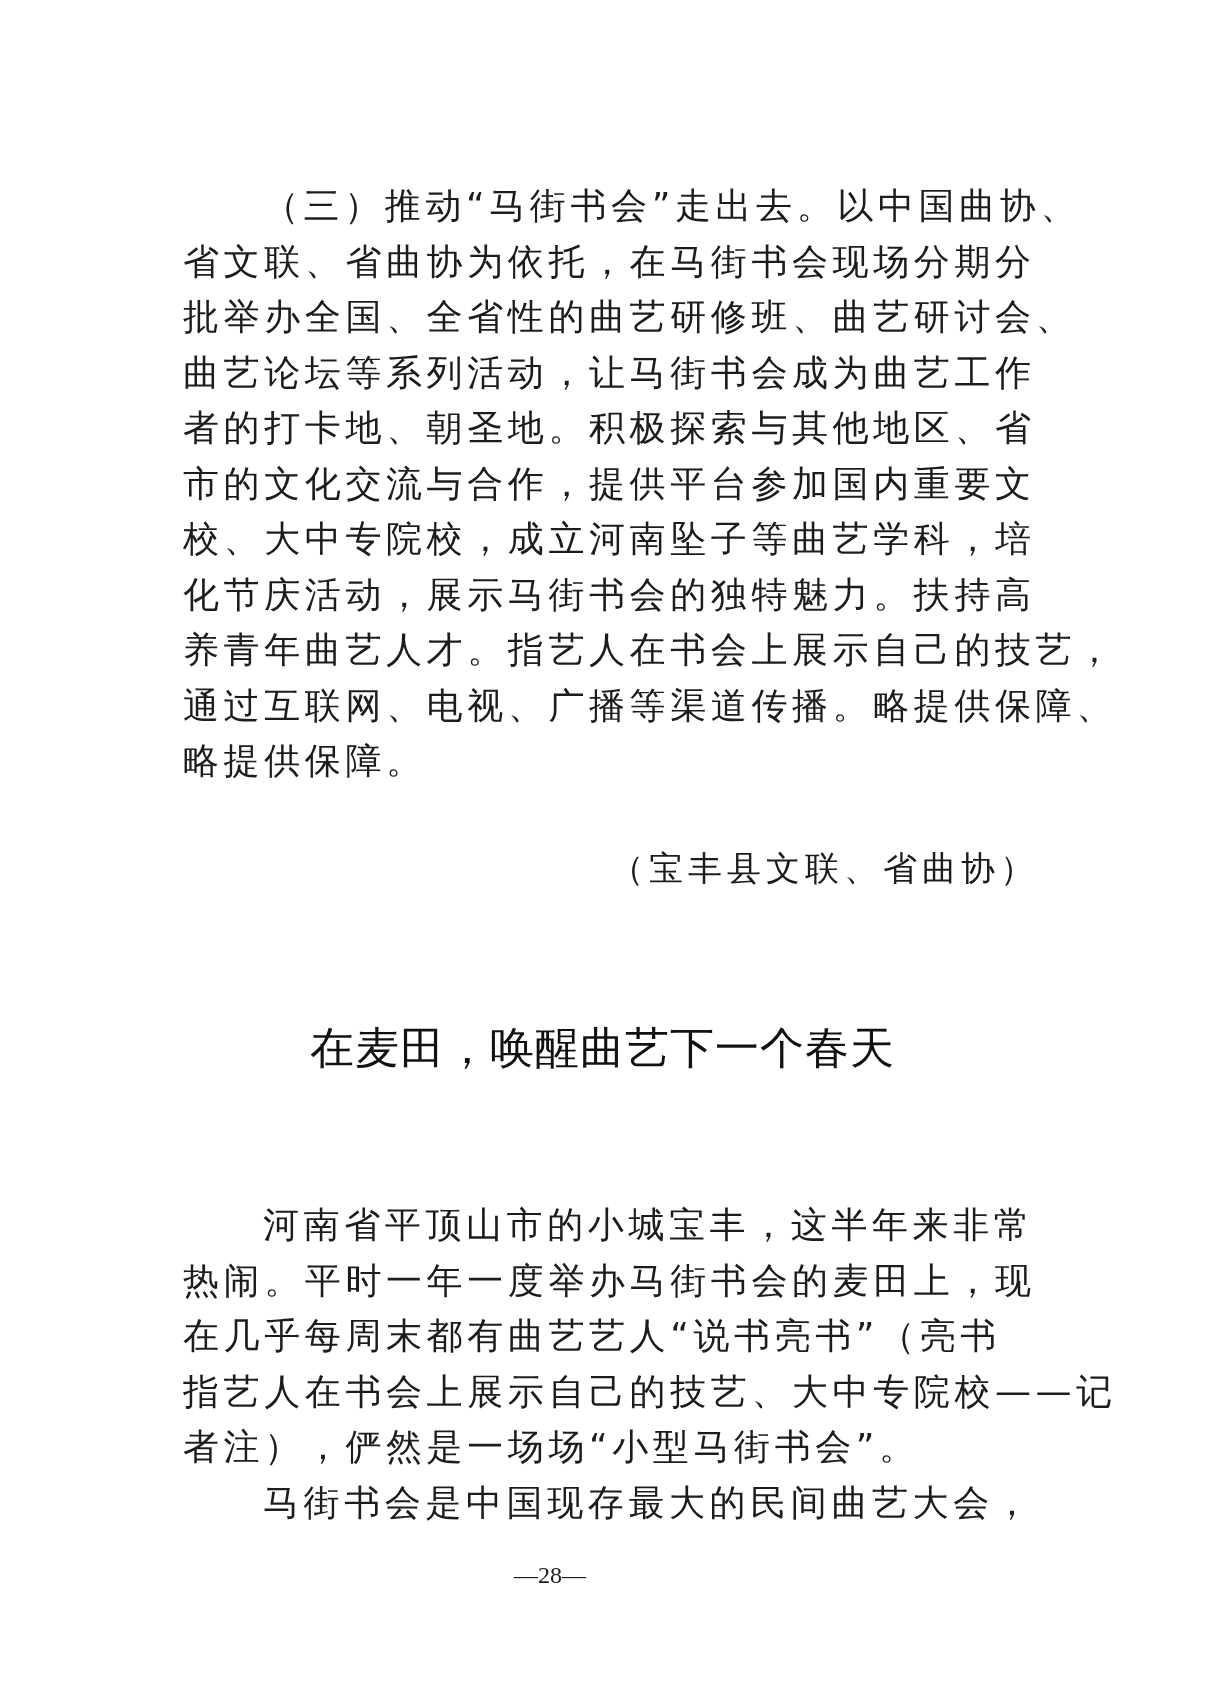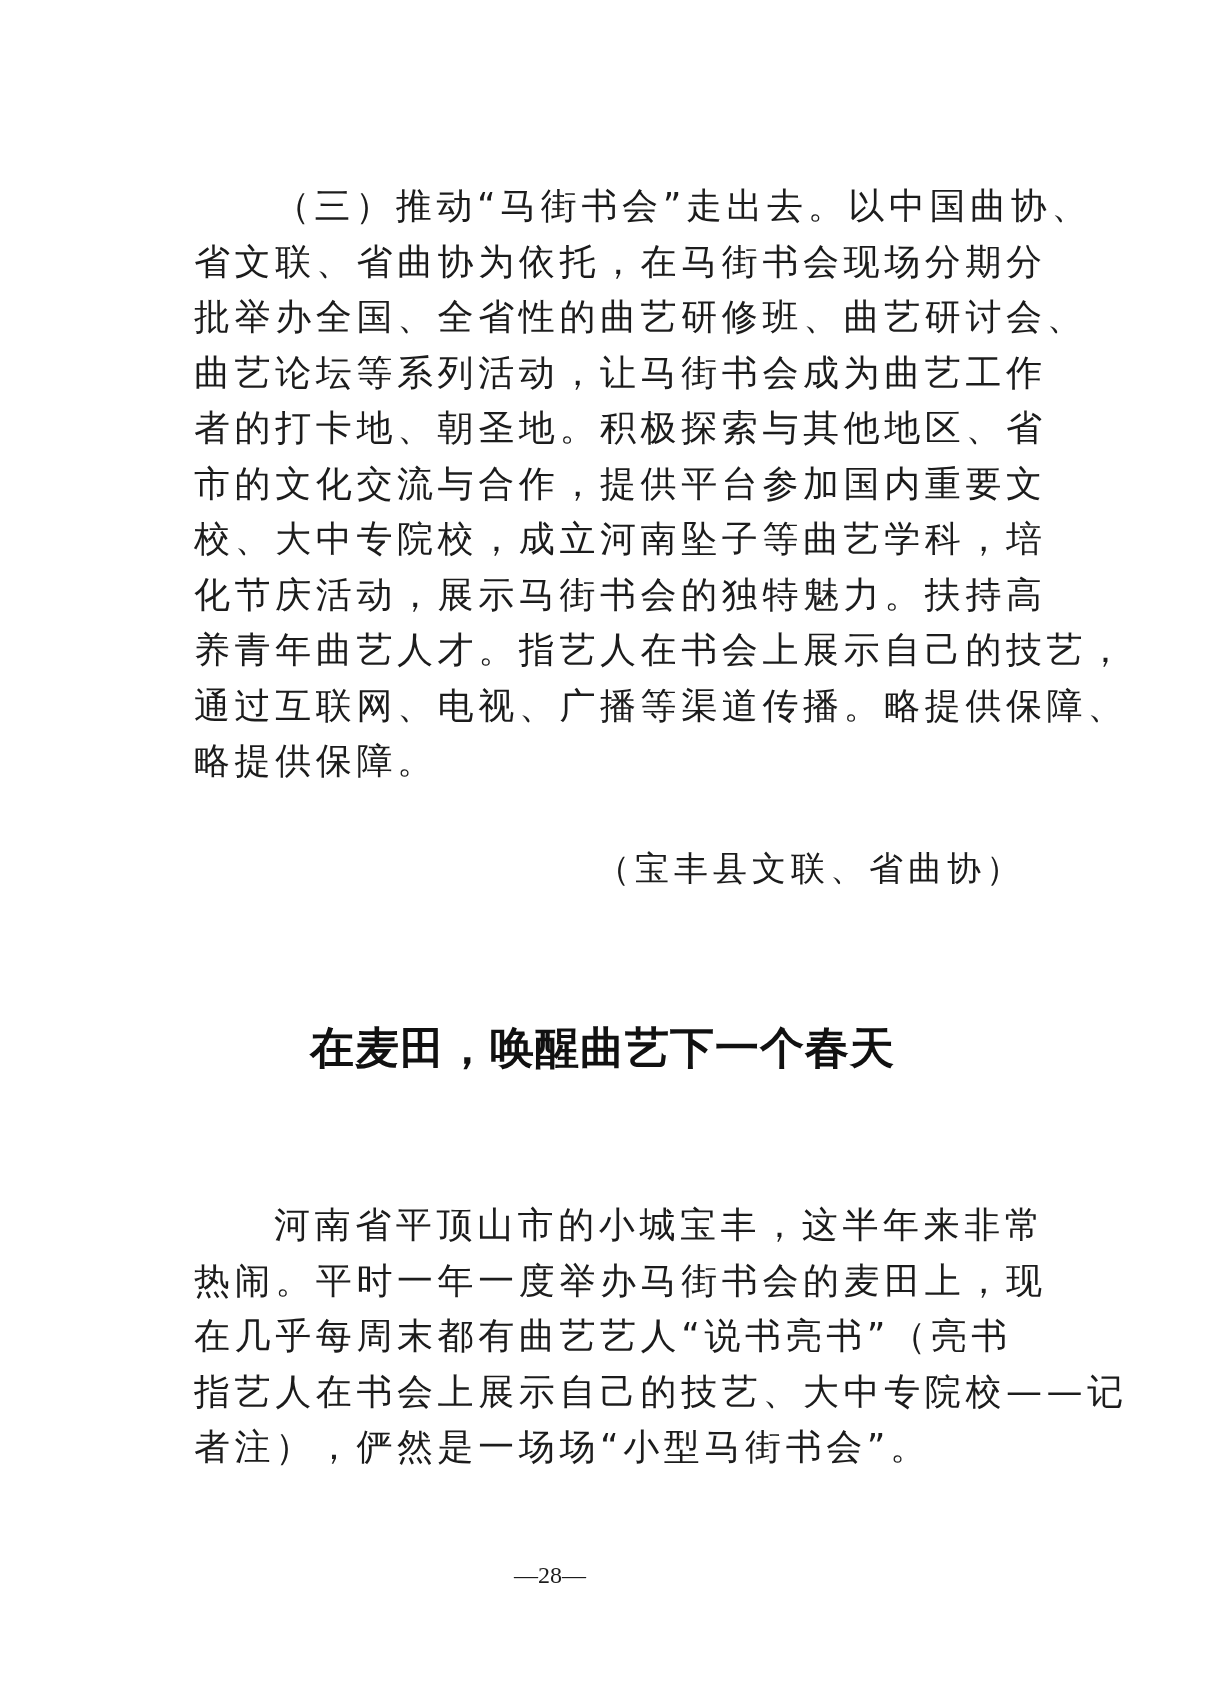--- a/index.html
+++ b/index.html
@@ -18,21 +18,20 @@
     .page {
       position: absolute;
       left: 0; top: 0;
       width: 1205px;
       height: 1701px;
     }
     .column {
       position: absolute;
       left: 183px;
       width: 845px;
-      margin-left: 11px;
     }
     .para {
       margin: 0;
       font-size: 36px;
       line-height: 55.5px;
       letter-spacing: 4.6px;
       text-align: justify;
       text-indent: 80px;
       font-family: "DejaVu Sans", "Liberation Sans", sans-serif;
       font-weight: normal;
@@ -45,36 +44,36 @@
     }
     .para .line.first {
       padding-left: 80px;
     }
     #section-one {
       top: 178px;
     }
     .attribution {
       position: absolute;
       top: 843px;
-      right: 180px;
+      right: 166px;
       font-size: 34px;
       line-height: 50px;
       letter-spacing: 5px;
       font-family: "DejaVu Serif", "Liberation Serif", serif;
       color: #1c1c1c;
       white-space: nowrap;
     }
     .article-title {
       position: absolute;
       top: 1018px;
       left: 0;
       width: 1205px;
       text-align: center;
       font-size: 44px;
-      font-weight: bold;
+      font-weight: normal;
       letter-spacing: 1px;
       font-family: "DejaVu Serif", "Liberation Serif", serif;
       color: #111111;
       line-height: 60px;
     }
     #article-body {
       top: 1197px;
     }
     .page-number {
       position: absolute;
@@ -116,18 +115,19 @@
 
   <div class="column" id="article-body">
     <p class="para" style="text-indent:0;">
       <span class="line first">河南省平顶山市的小城宝丰，这半年来非常</span>
       <span class="line">热闹。平时一年一度举办马街书会的麦田上，现</span>
       <span class="line">在几乎每周末都有曲艺艺人“说书亮书”（亮书</span>
       <span class="line">指艺人在书会上展示自己的技艺、大中专院校——记</span>
       <span class="line">者注），俨然是一场场“小型马街书会”。</span>
     </p>
     <p class="para" style="text-indent:0;">
+      <span class="line first">马街书会是中国现存最大的民间曲艺大会，</span>
     </p>
   </div>
 
   <div class="page-number">—28—</div>
 
 </div>
 
 </body></html>

